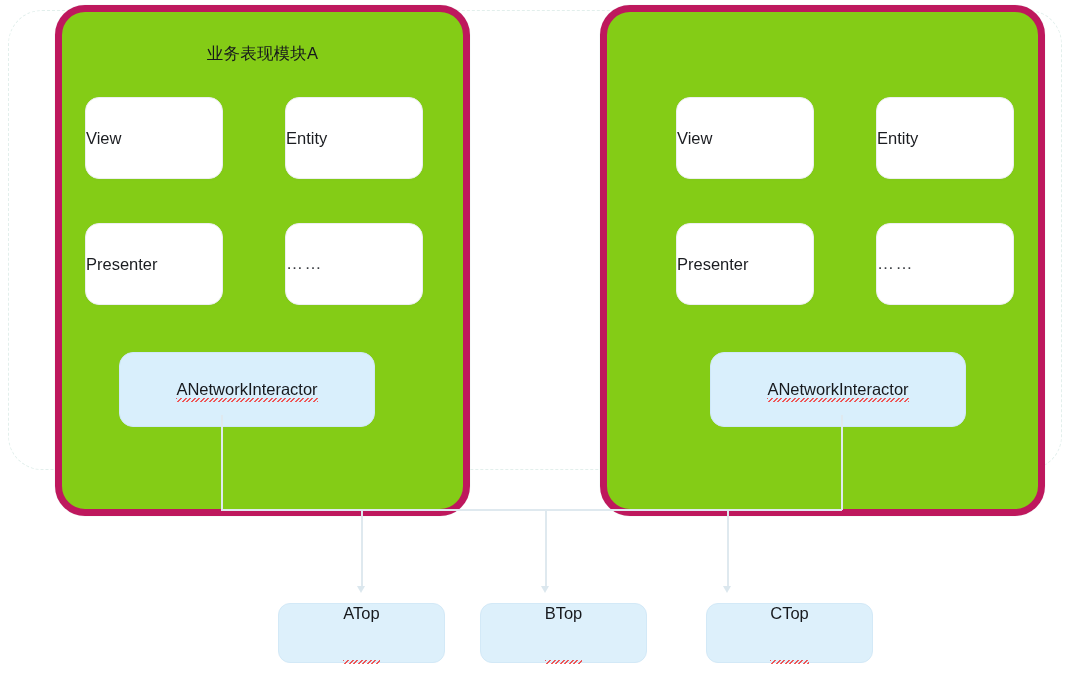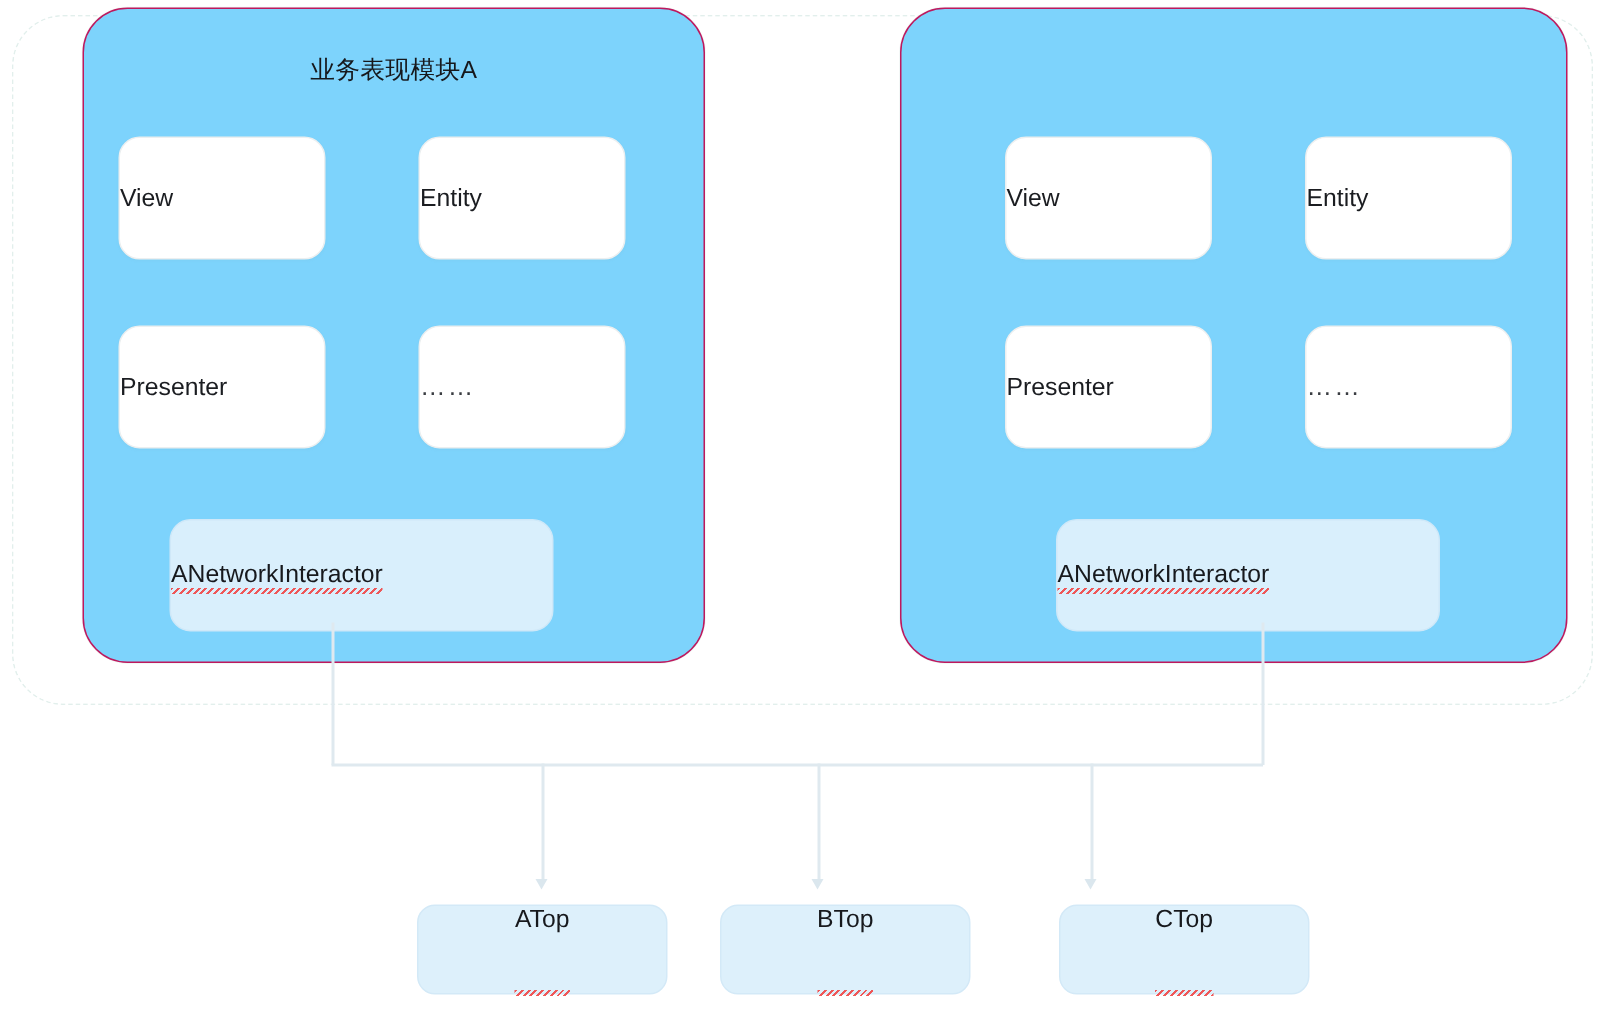--- a/index.html
+++ b/index.html
@@ -29,25 +29,25 @@
     border: 1px dashed #e2efec;
     border-radius: 34px;
     box-sizing: border-box;
     background: transparent;
   }
 
   
   .module {
     position: absolute;
     top: 5px;
-    height: 437px;
-    border: 1px solid #be185d;
+    height: 511px;
+    border: 7px solid #be185d;
     border-radius: 30px;
     box-sizing: border-box;
-    background: #7dd3fc;
+    background: #84cc16;
     box-shadow: 0 0 0 0.5px rgba(225,238,236,0.55);
   }
   #module-a { left: 55px;  width: 415px; }
   #module-b { left: 600px; width: 445px; }
 
   .module-title {
     position: absolute;
     left: 0;
     right: 0;
     top: 33px;
@@ -93,20 +93,21 @@
   
   .interactor {
     position: absolute;
     height: 75px;
     border-radius: 14px;
     box-sizing: border-box;
     background: #d9effc;
     border: 1px solid #cfe8f8;
     display: flex;
     align-items: center;
+    justify-content: center;
     font-size: 16.5px;
     color: #17191d;
   }
   #a-interactor { left: 57px;  top: 340px; width: 256px; }
   #b-interactor { left: 103px; top: 340px; width: 256px; }
 
   
   .squiggle {
     position: relative;
     display: inline-block;

